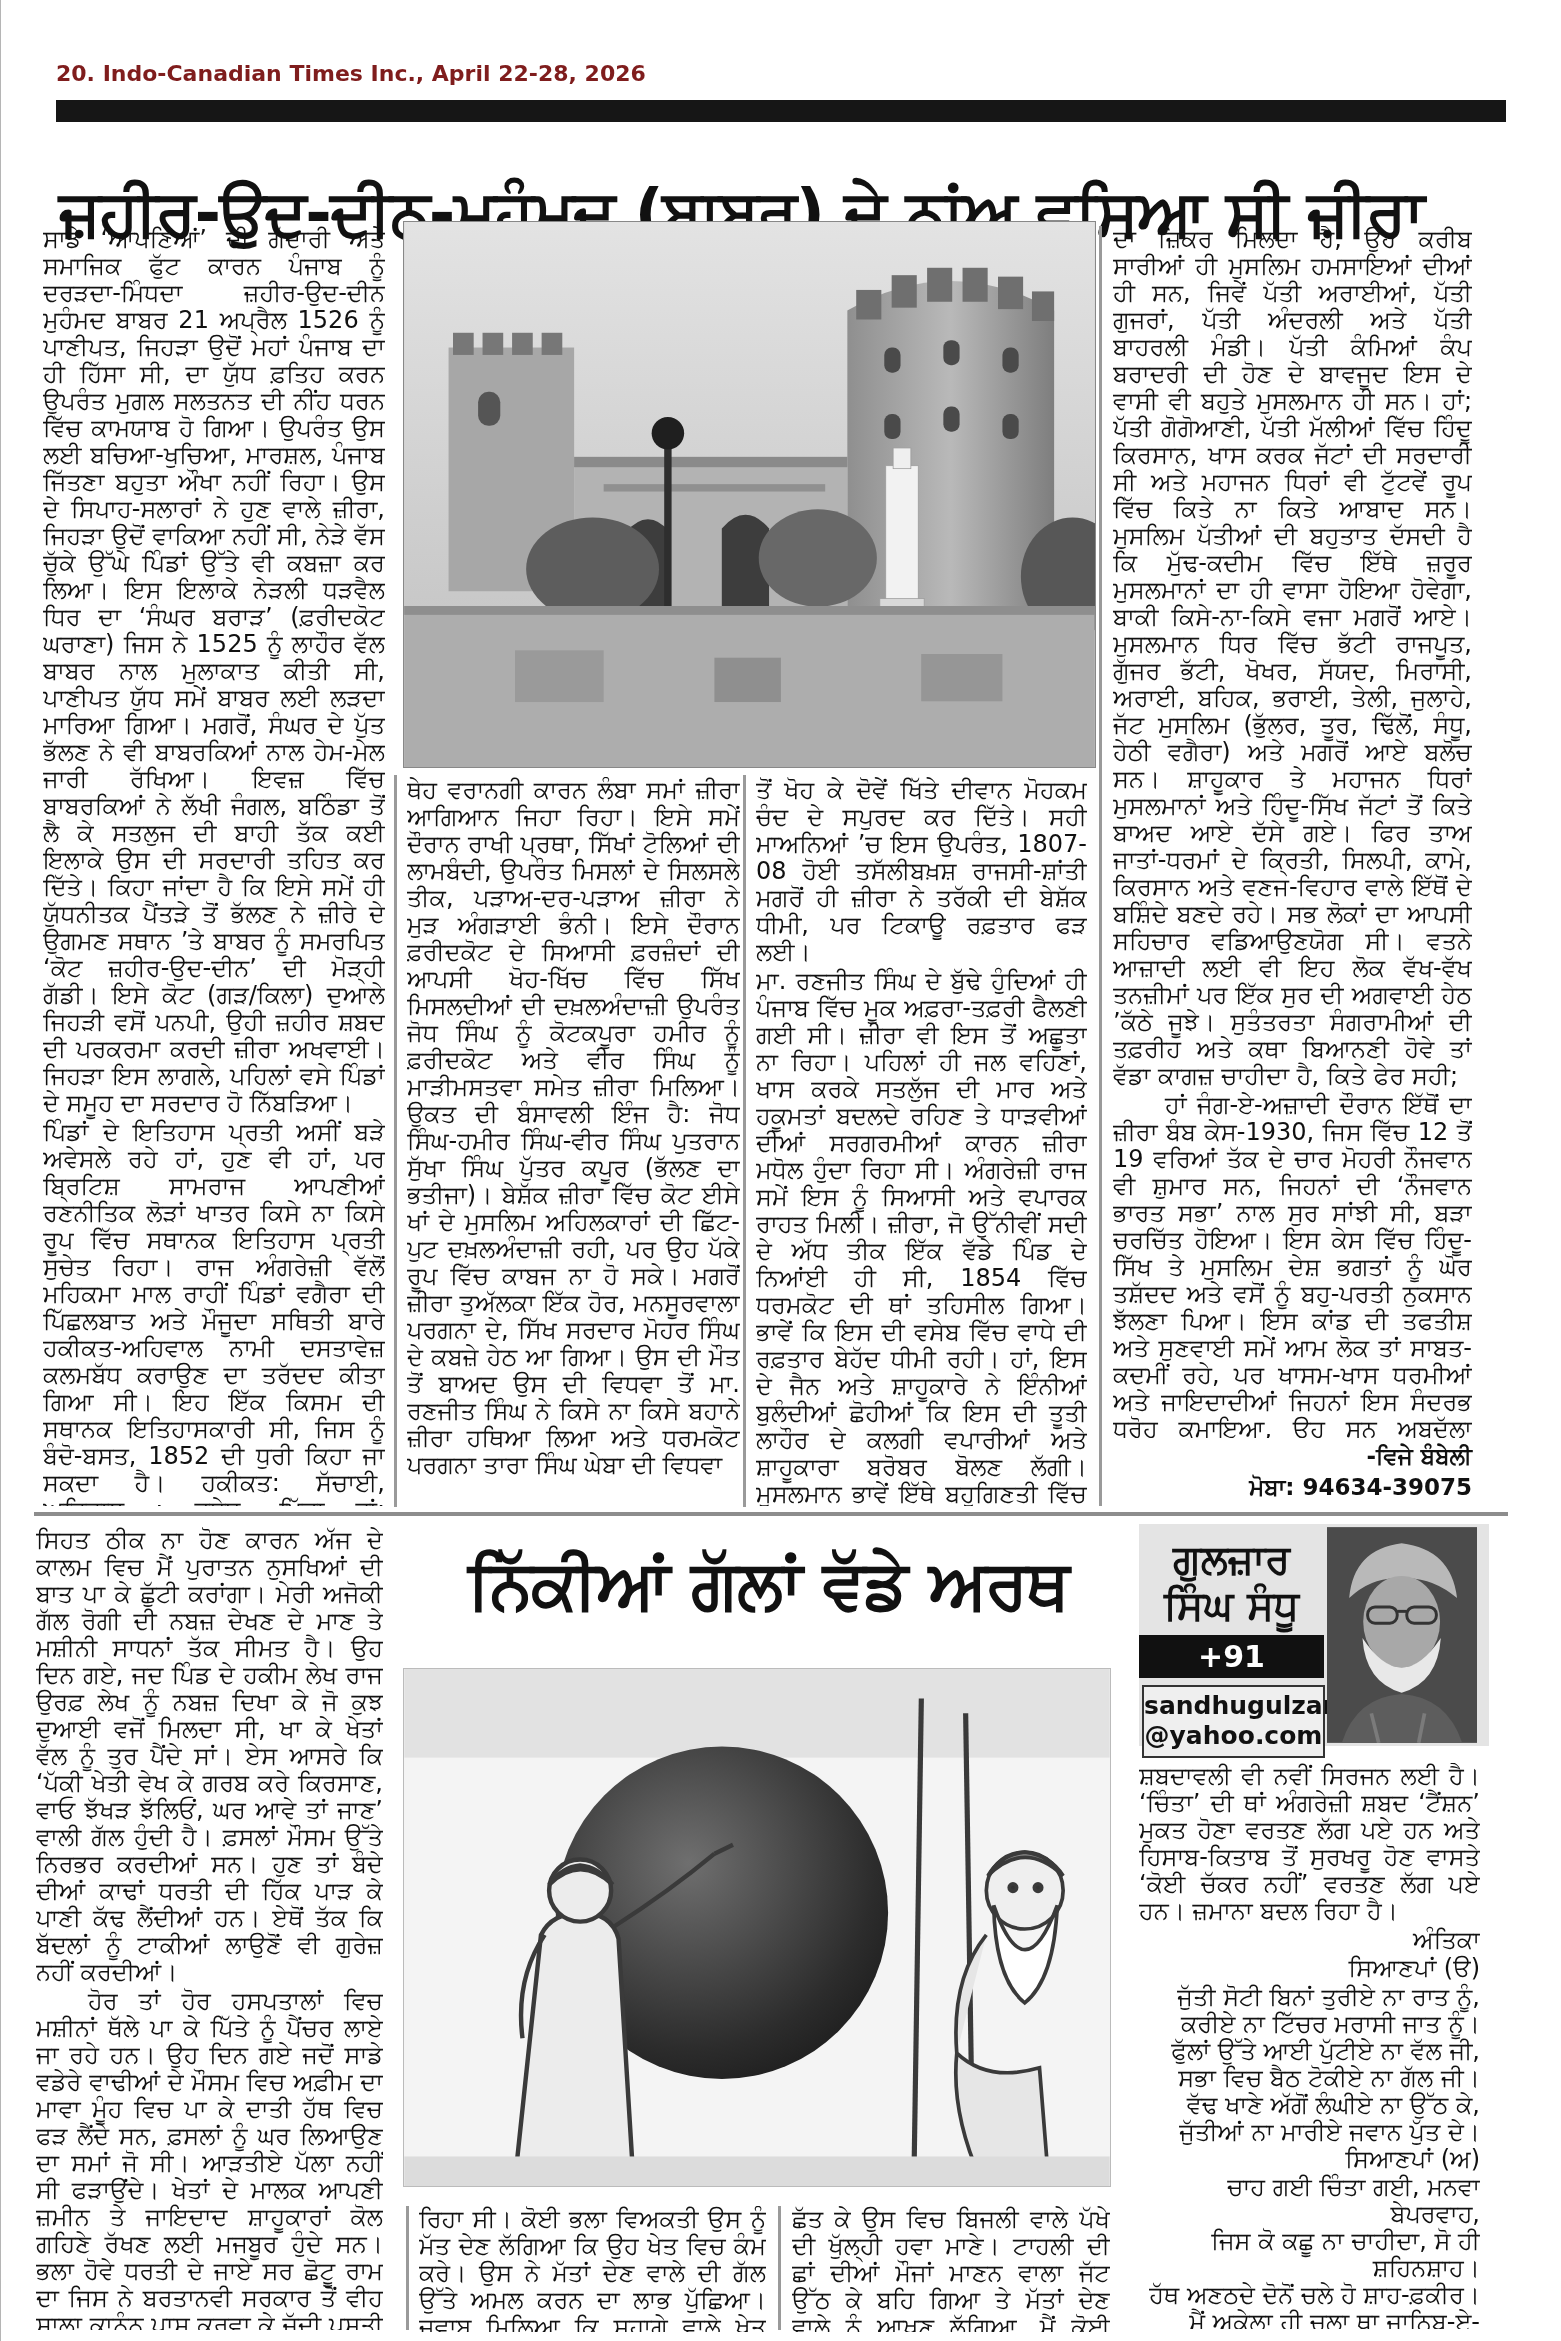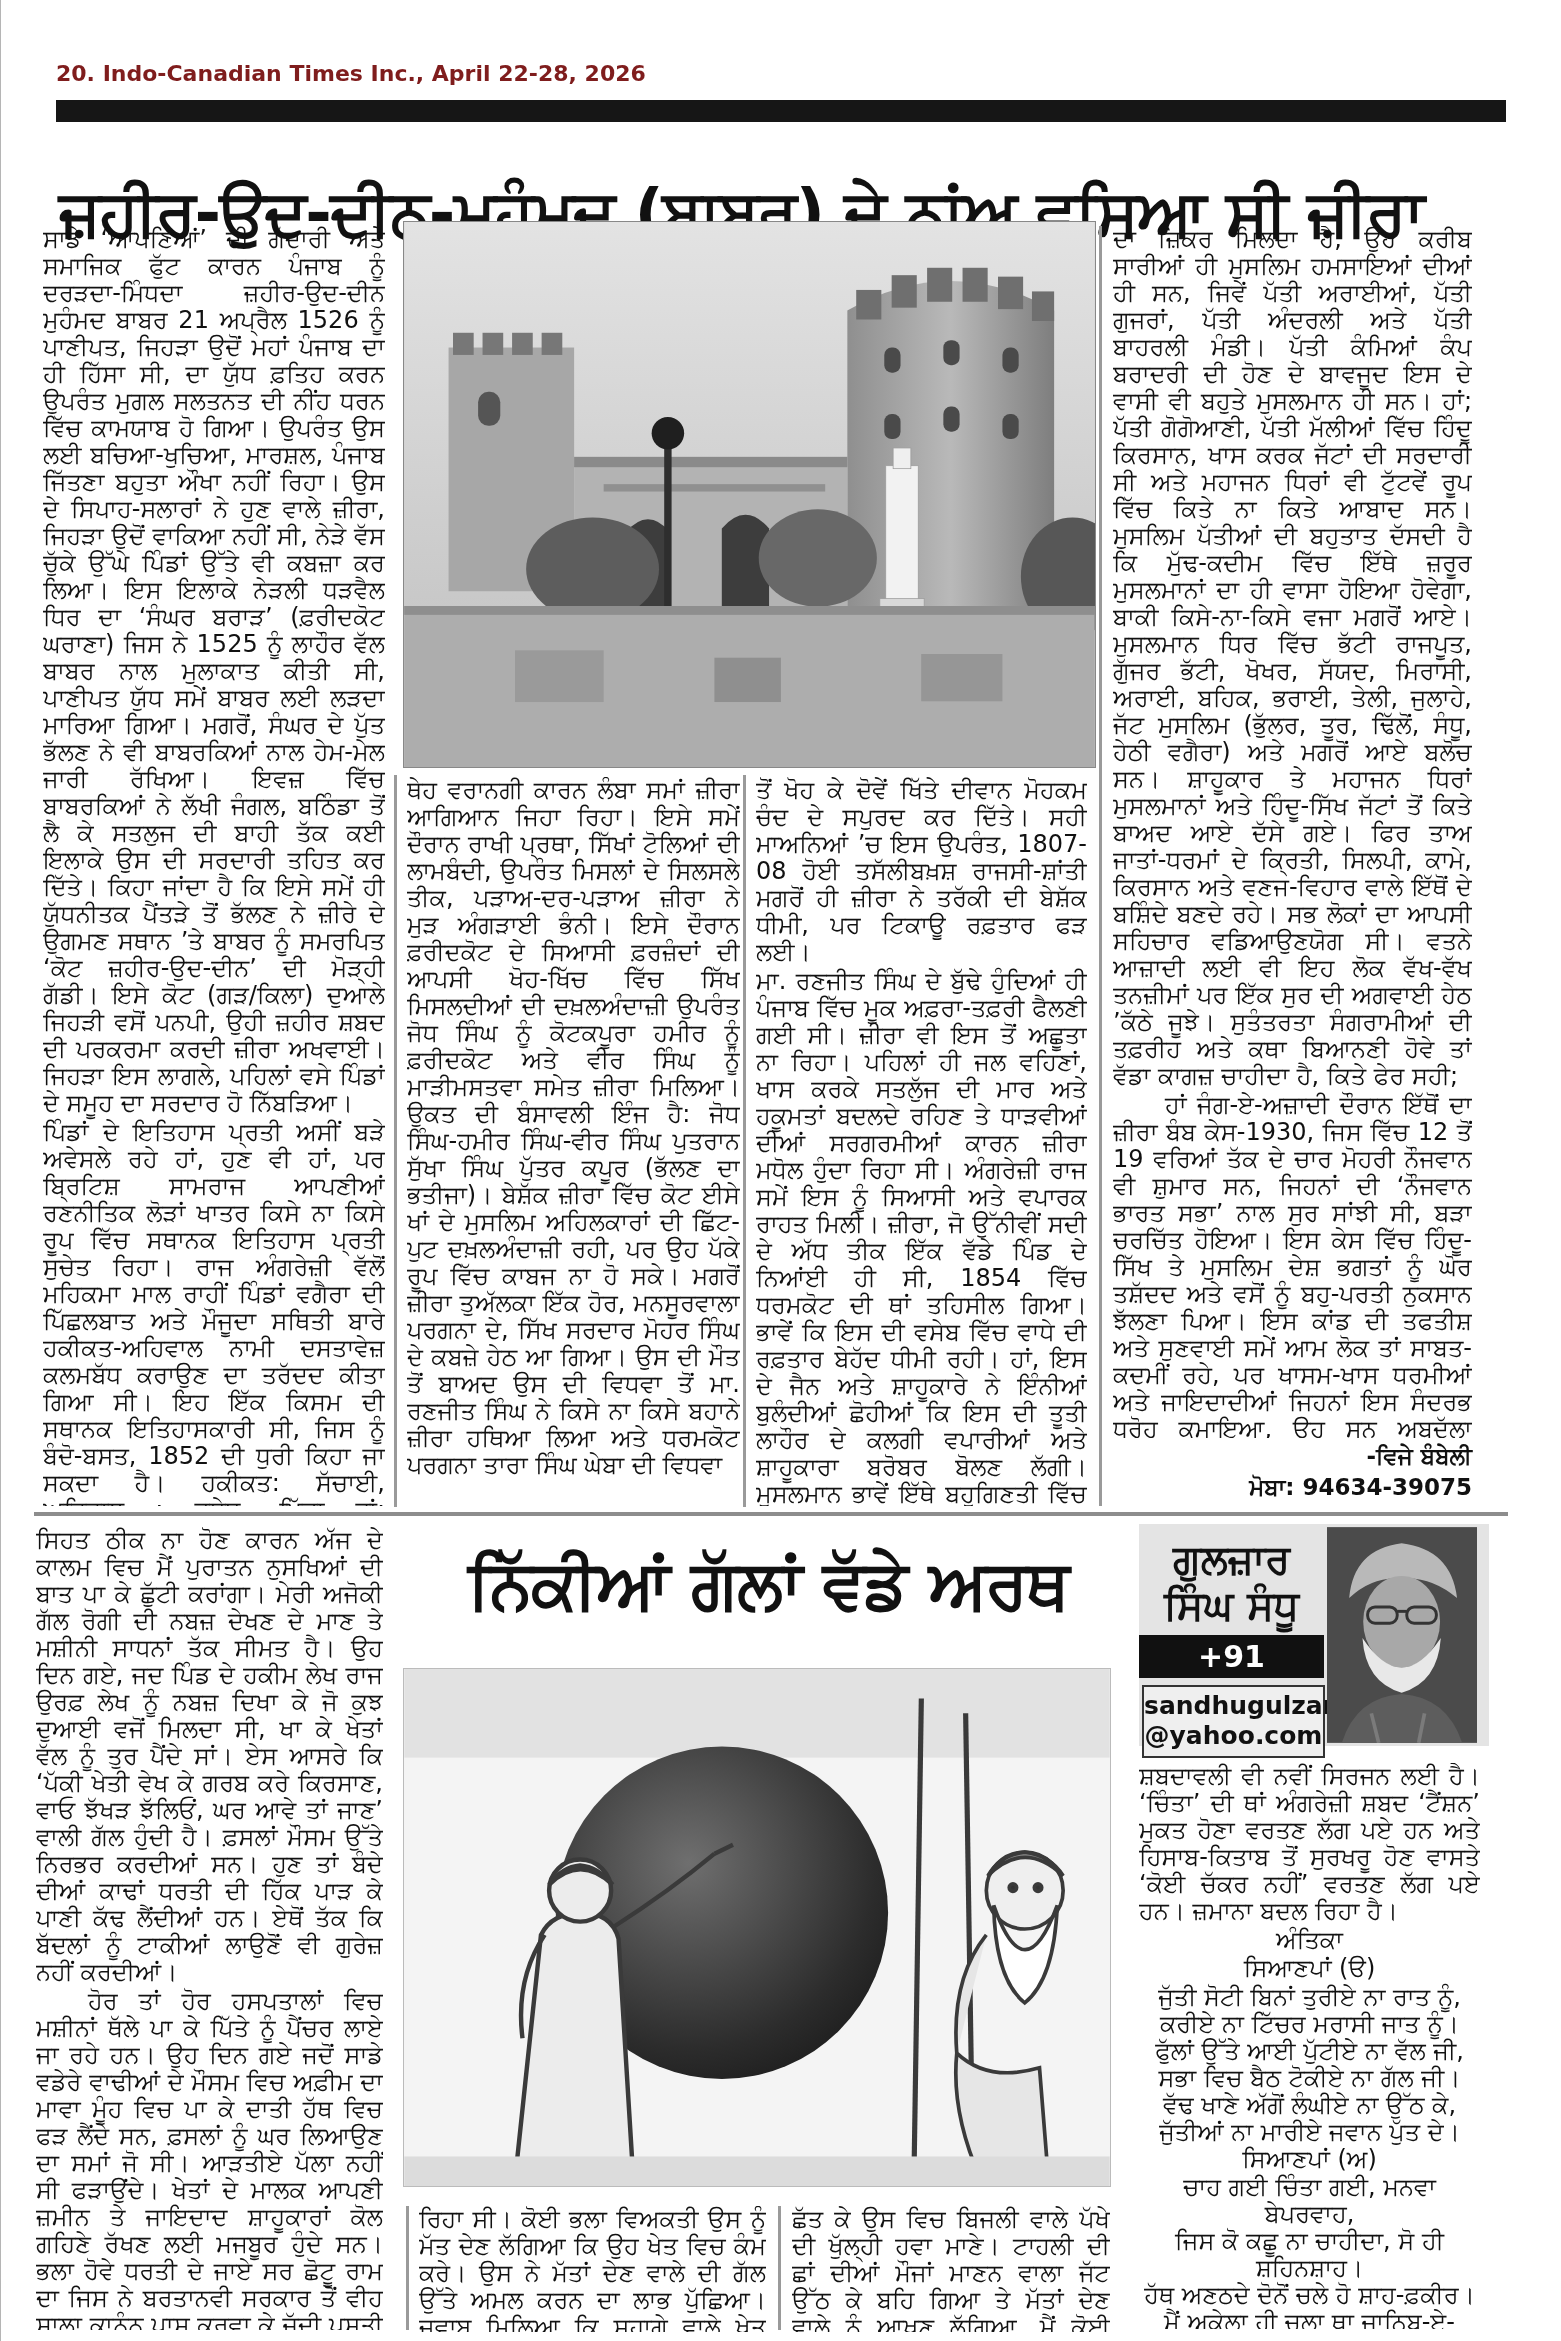--- a/index.html
+++ b/index.html
@@ -15,21 +15,21 @@
   .col p{margin:0 0 1.5px 0;}
   .col p.ind{text-indent:52px;}
   .vrule{background:#9a9a9a;width:3px;}
   .hdiv{background:#8d8d8d;height:3.7px;}
   .byline{font-size:23px;font-weight:bold;text-align:right;}
   .phoneline{font-size:23px;font-weight:bold;text-align:right;}
   .authorbox{background:#e4e4e4;}
   .authorname{font-size:40px;font-weight:bold;text-align:center;line-height:1.15;}
   .authorphone{background:#111;color:#fff;font-size:30px;font-weight:bold;text-align:center;line-height:43px;}
   .authoremail{border:2.2px solid #333;background:#efefef;font-size:25px;font-weight:bold;text-align:center;line-height:1.2;padding:4.4px 0;}
-  .poemline{text-align:center;}
+  .poemline{text-align:right;}
   .photoframe{background:#cfcfcf;outline:1.5px solid #888;}
   svg{display:block;}
 </style>
 </head>
 <body>
 
 <div id="page">
 
   <div class="abs masthead" style="left:55px;top:61px;">20. Indo-Canadian Times Inc., April 22-28, 2026</div>
   <div class="abs blackbar" style="left:55px;top:100px;width:1450px;height:22px;"></div>

